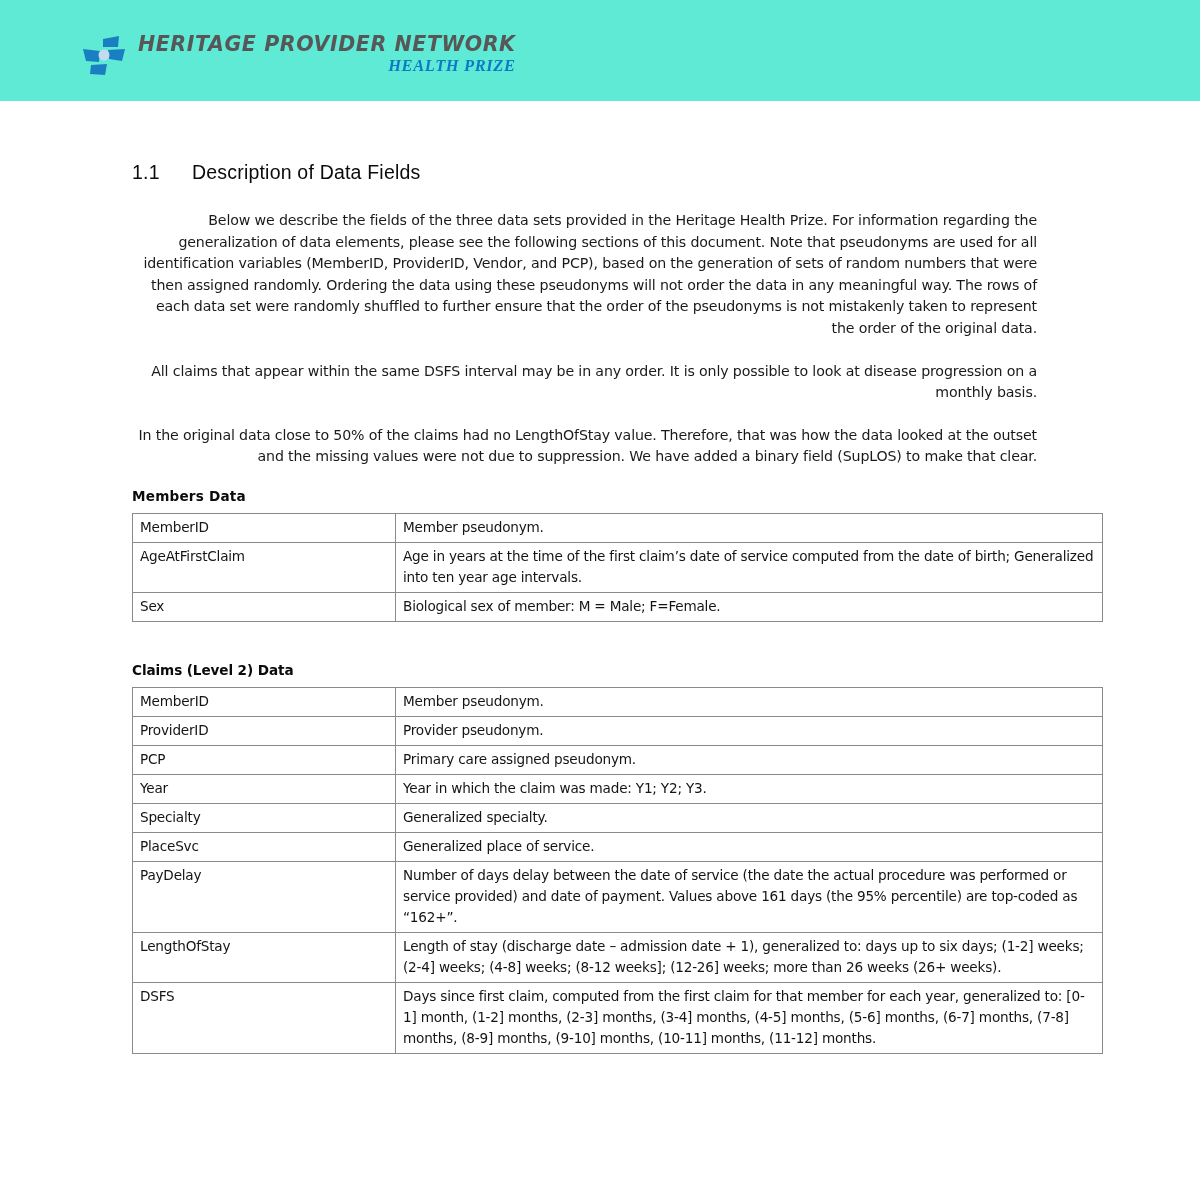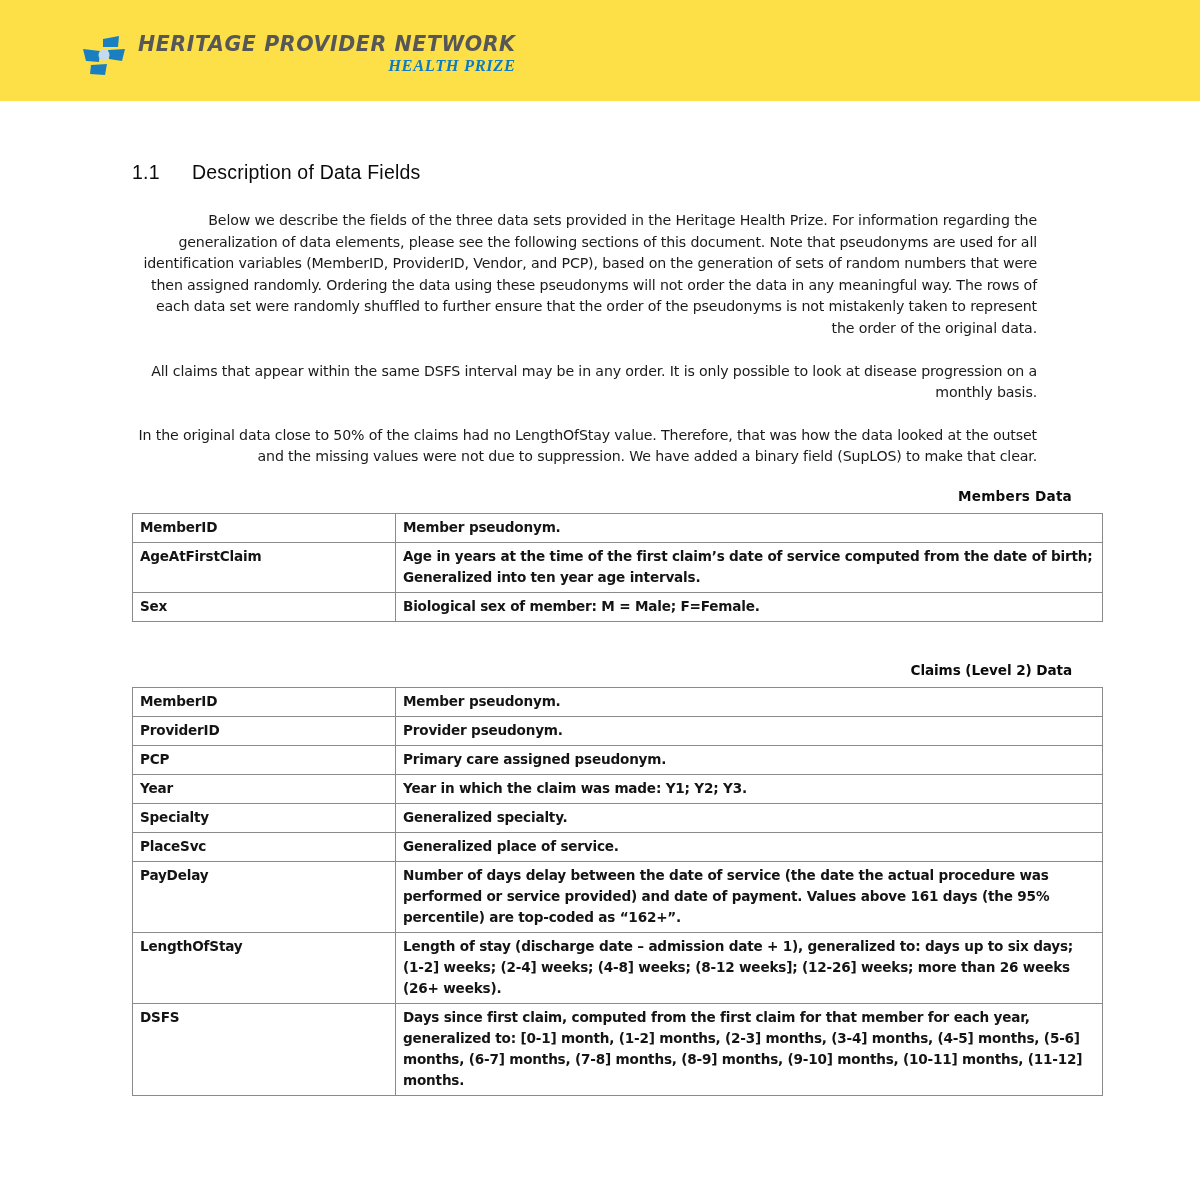--- a/index.html
+++ b/index.html
@@ -14,21 +14,21 @@
     font-family: "Liberation Sans", sans-serif;
     color: #111111;
     overflow: hidden;
     position: relative;
   }
 
   
   .header-band {
     width: 1200px;
     height: 101px;
-    background: #fde047;
+    background: #5eead4;
     position: relative;
     box-sizing: border-box;
   }
   .logo-wrap {
     position: absolute;
     left: 78px;
     top: 31px;
     display: flex;
     align-items: flex-start;
   }
@@ -105,34 +105,32 @@
     margin-bottom: 20px;
   }
 
   h3.table-title {
     font-family: "DejaVu Sans", sans-serif;
     font-size: 13.6px;
     font-weight: bold;
     color: #0b0b0b;
     margin: 14px 0 9px 0;
     letter-spacing: 0.2px;
-    text-align: right;
   }
   h3.table-title.second {
     margin-top: 40px;
     letter-spacing: -0.1px;
   }
 
   table.field-table {
     border-collapse: collapse;
     width: 940px;
     table-layout: fixed;
     margin: 0;
     border: 1px solid #8a8a8a;
-    font-weight: bold;
   }
   table.field-table td {
     border: 1px solid #8a8a8a;
     padding: 3px 7px 4px 7px;
     vertical-align: top;
     font-family: "DejaVu Sans", sans-serif;
     font-size: 13.6px;
     line-height: 21px;
     color: #141414;
     letter-spacing: -0.2px;

